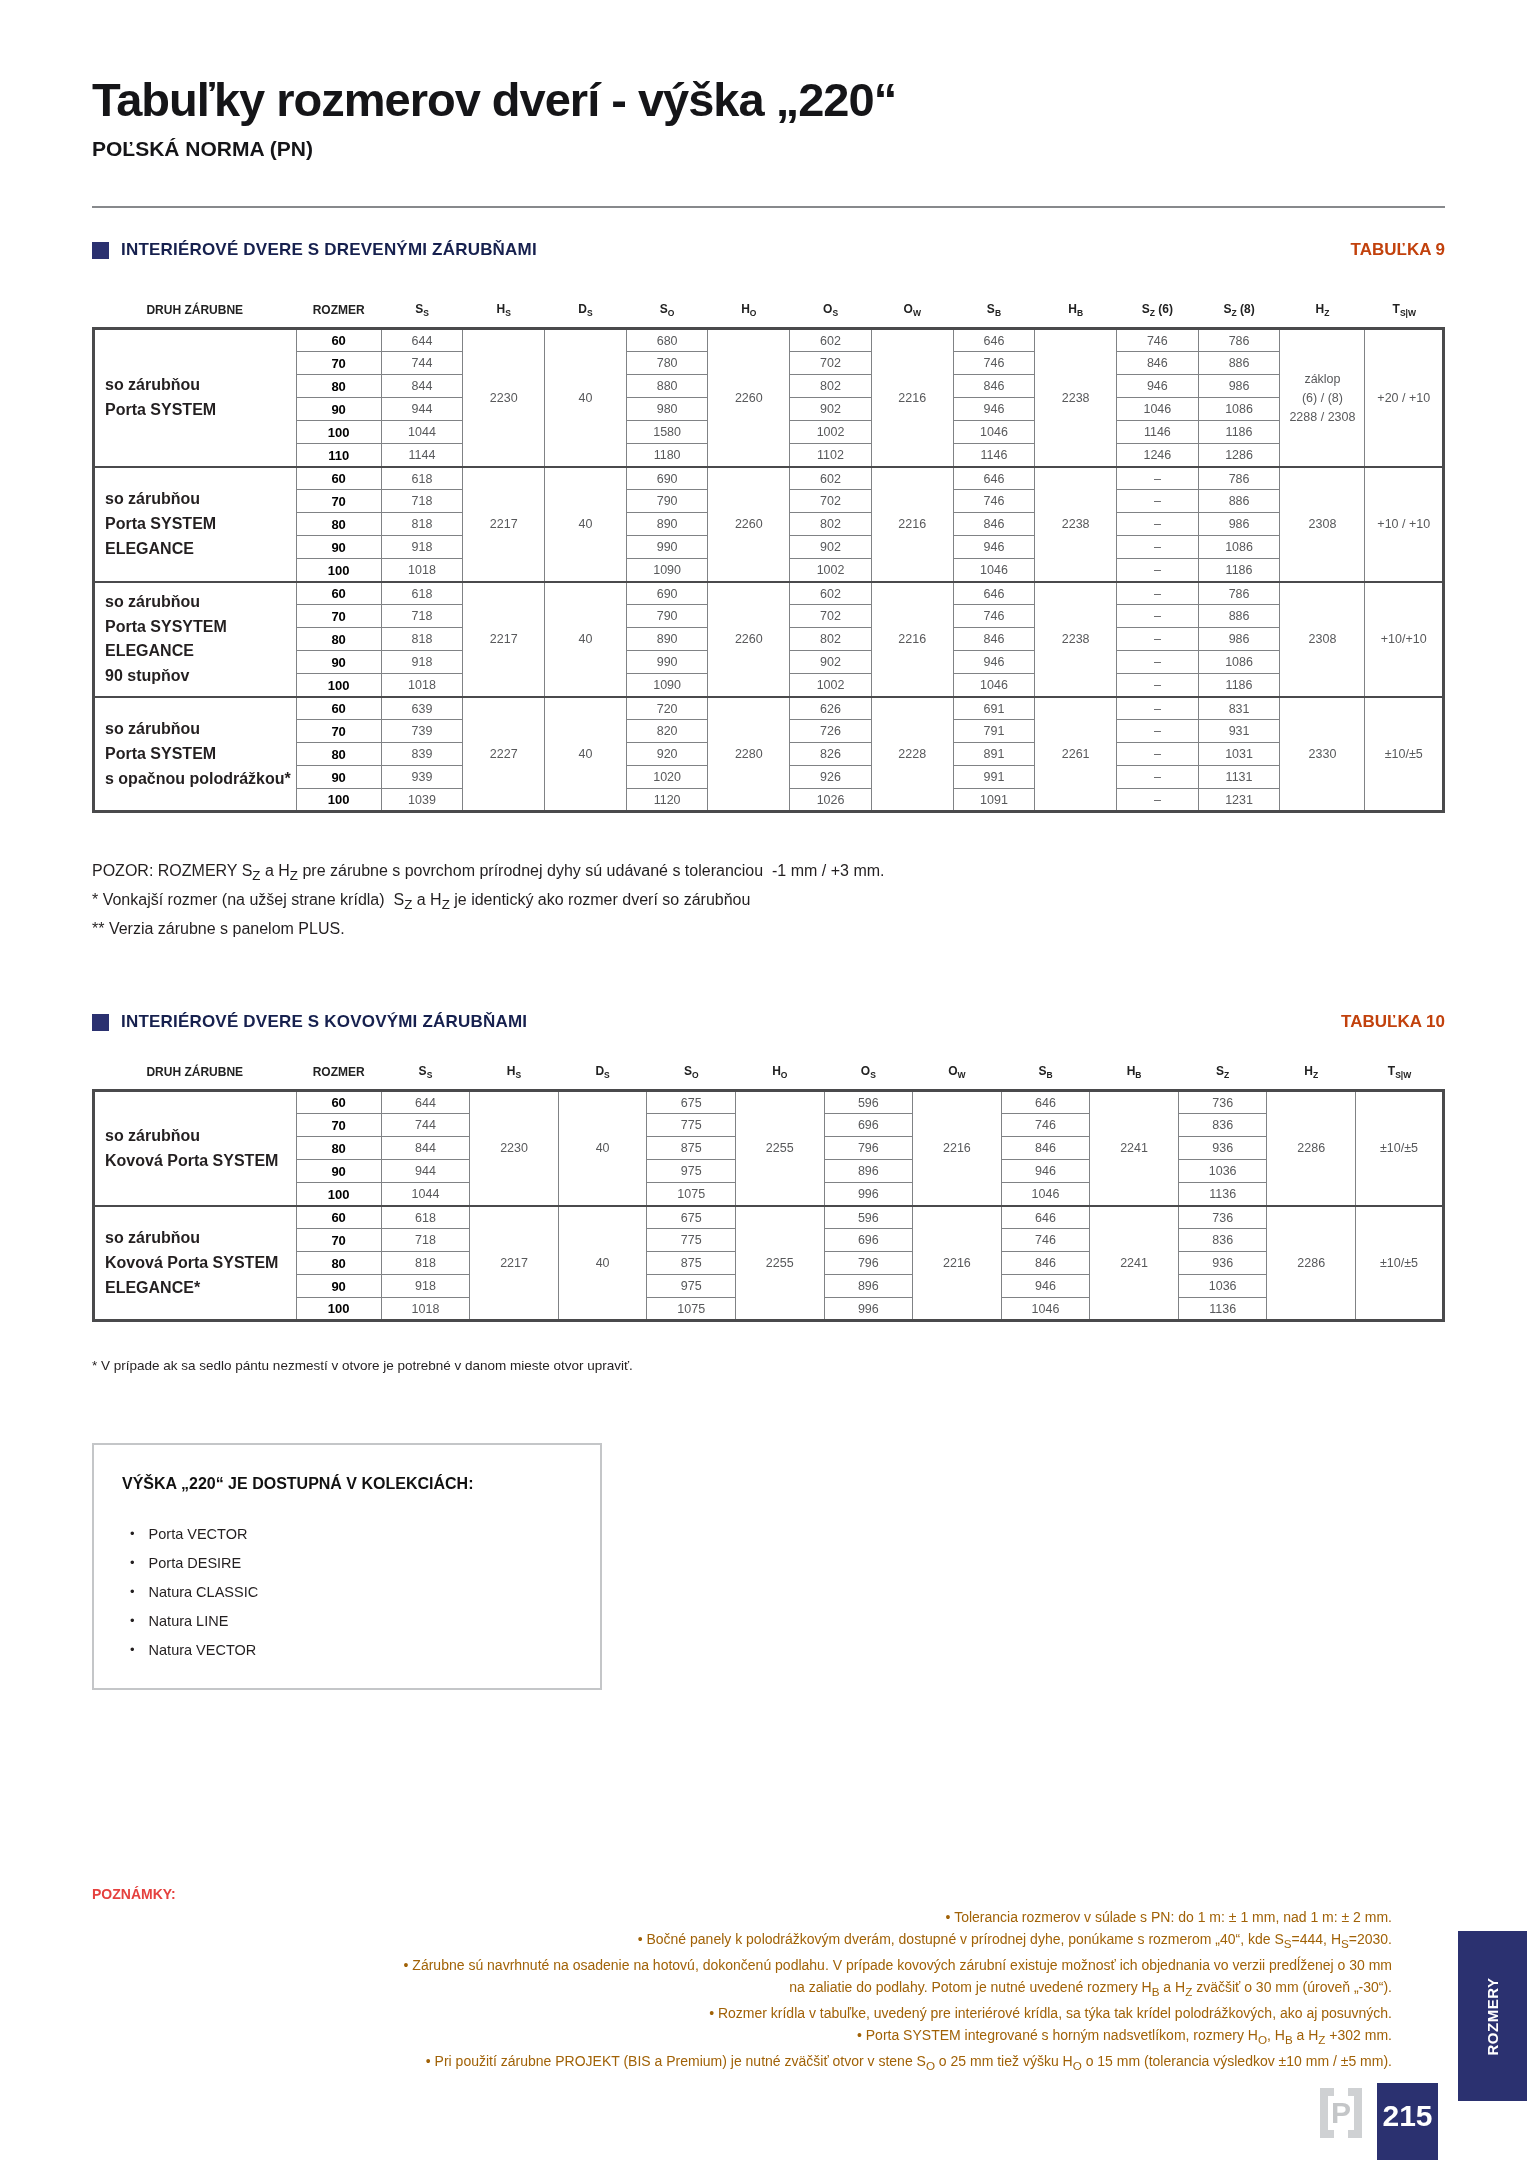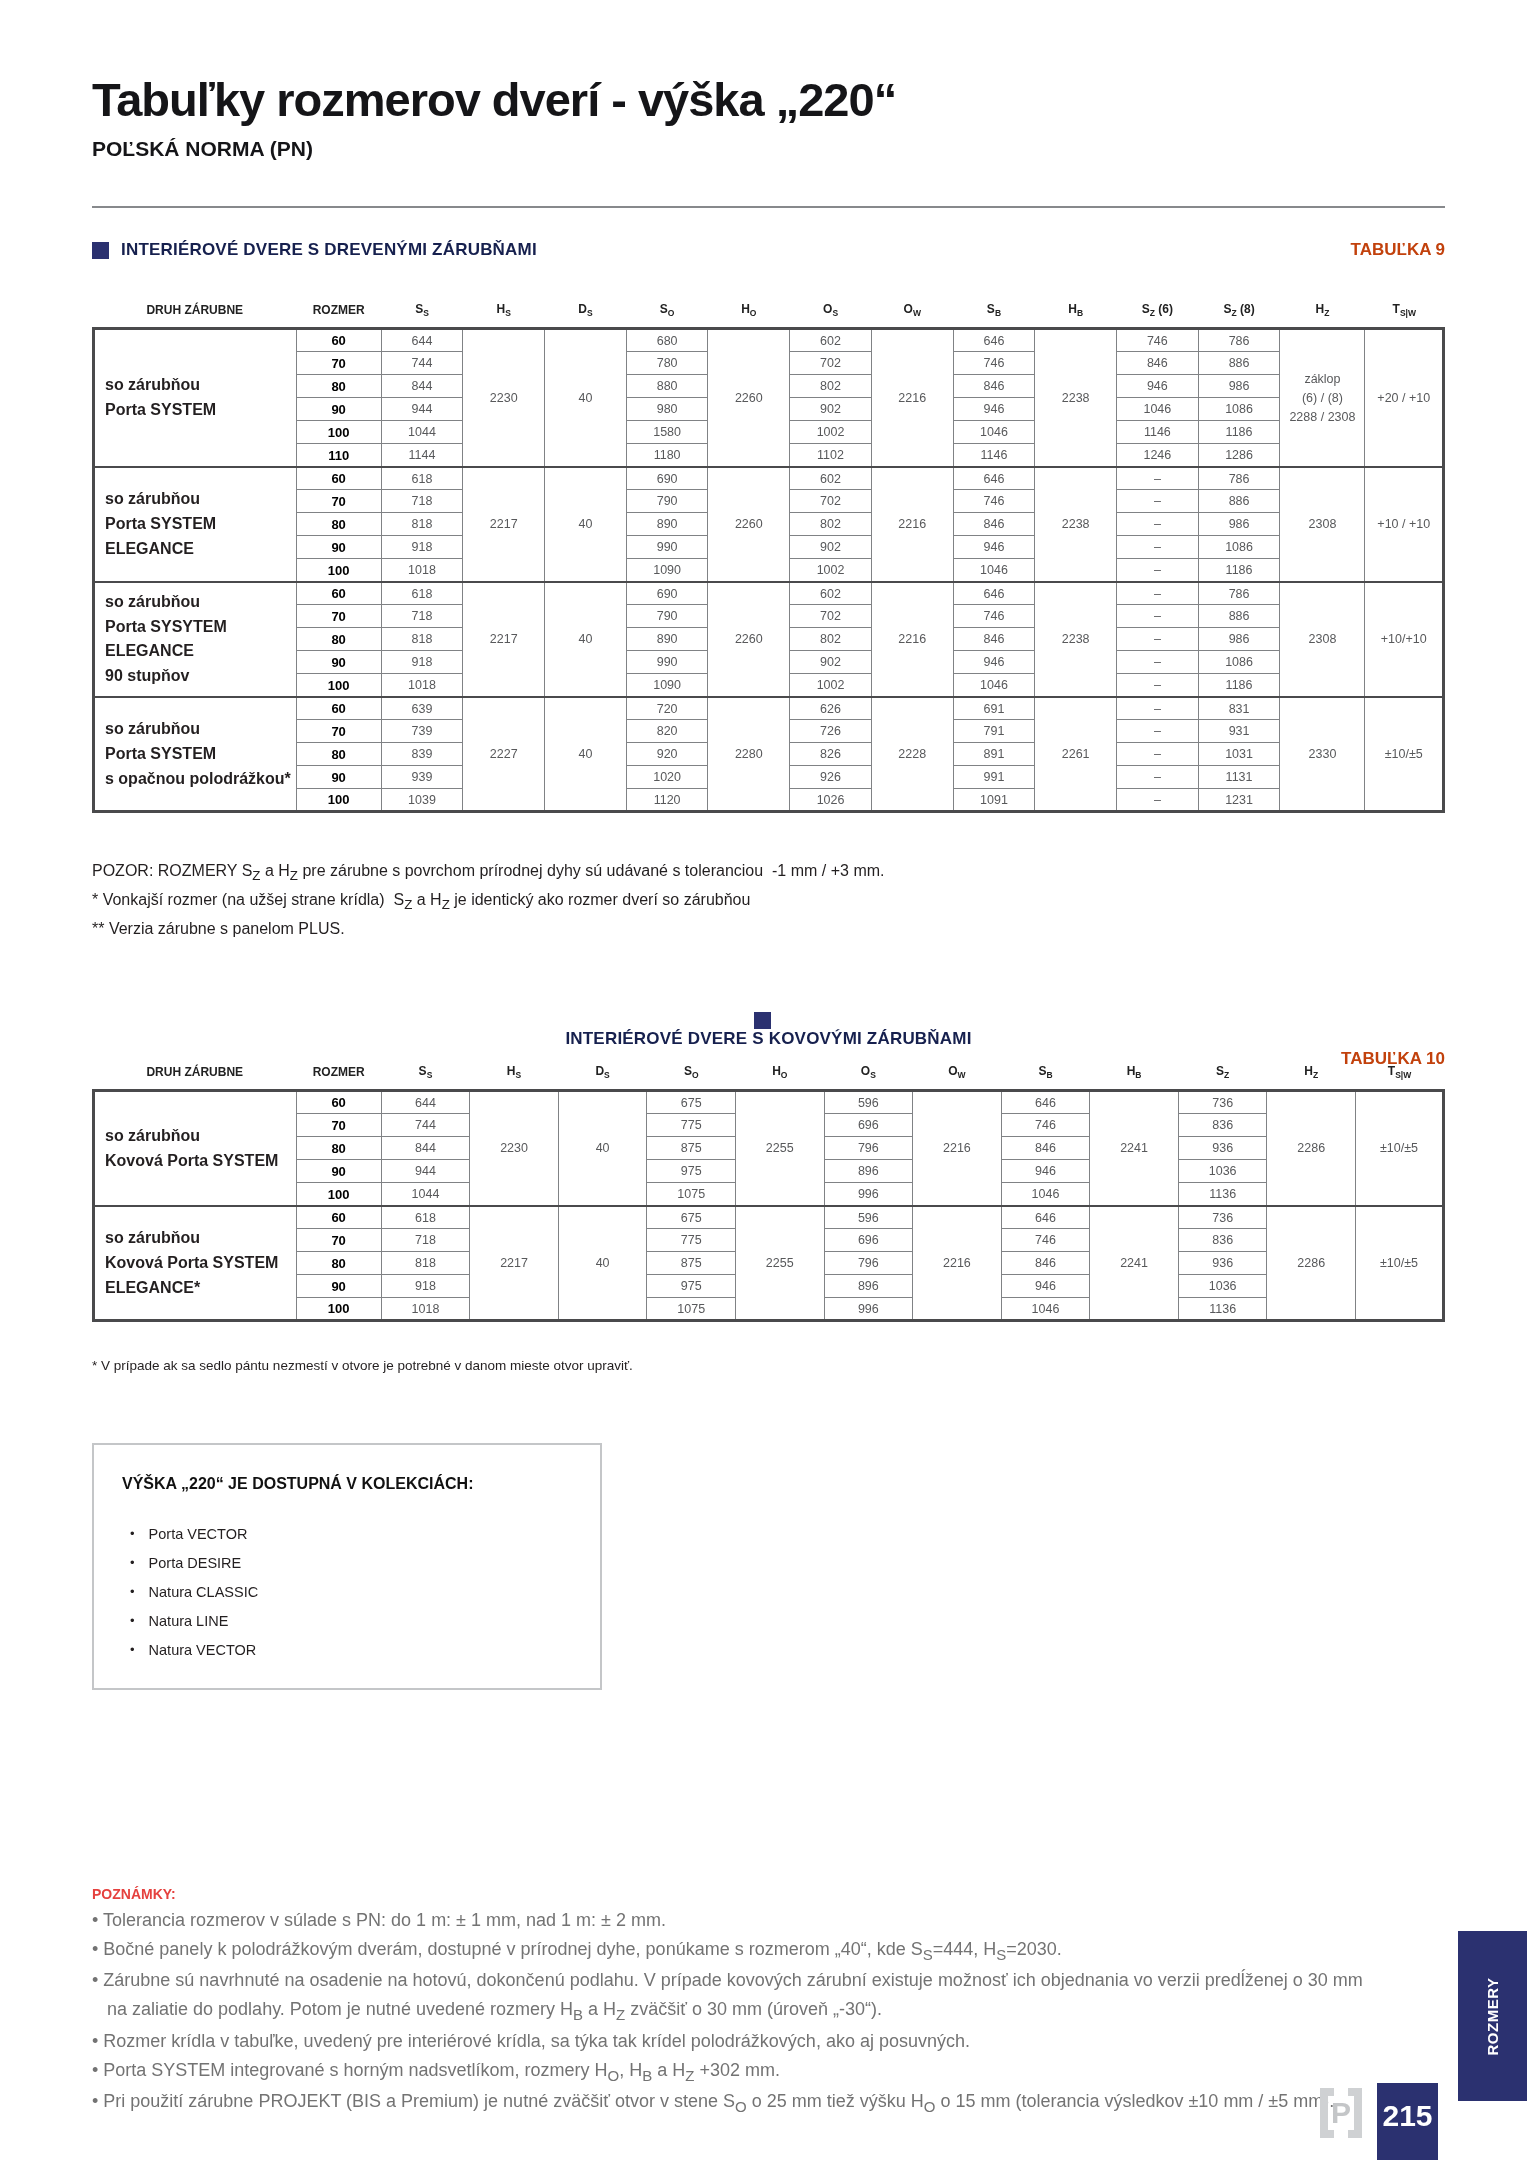--- a/index.html
+++ b/index.html
@@ -16,21 +16,21 @@
   .page{position:relative;width:1527px;height:2160px;background:#fff;overflow:hidden;}
 
   .title-block{position:absolute;left:92px;top:30px;}
   .title{font-size:47px;font-weight:800;letter-spacing:-1px;color:#151518;margin-top:42px;}
   .subtitle{font-size:21px;font-weight:700;margin-top:10px;color:#151518;}
 
   .divider{position:absolute;left:92px;top:206px;width:1353px;height:2px;background:#87898c;}
 
   .section{position:absolute;left:92px;width:1353px;display:flex;align-items:center;}
   .section.s1{top:240px;}
-  .section.s2{top:1012px;flex-direction:column;}
+  .section.s2{top:1012px;}
   .sq{width:17px;height:17px;background:var(--navy);margin-right:12px;flex:0 0 auto;}
   .section-title{font-size:17px;font-weight:700;color:#16204e;letter-spacing:.2px;}
   .table-label{margin-left:auto;font-size:17px;font-weight:700;color:#c2410c;}
 
   .tablewrap{position:absolute;left:92px;width:1353px;}
   .tw9{top:296px;}
   .tw10{top:1058px;}
   table{border-collapse:collapse;width:100%;table-layout:fixed;}
   thead th{font-size:12px;font-weight:700;color:#222;padding:6px 2px 9px 2px;text-align:center;}
   thead th sub{font-size:8.5px;}
@@ -46,21 +46,21 @@
   .note10{position:absolute;left:92px;top:1358px;font-size:13.5px;color:#231f20;}
 
   .collections-box{position:absolute;left:92px;top:1443px;width:510px;height:247px;border:2px solid #c4c6c8;padding:30px 28px;}
   .collections-title{font-size:16px;font-weight:800;color:#111;}
   .collections-list{list-style:none;margin-top:26px;}
   .collections-list li{font-size:14.5px;color:#231f20;padding:6.5px 0 6.5px 0;display:flex;align-items:center;}
   .collections-list li::before{content:"•";font-size:13px;margin:0 14px 0 8px;color:#231f20;}
 
   .poznamky{position:absolute;left:92px;top:1886px;width:1300px;}
   .poznamky-title{font-size:14px;font-weight:700;color:var(--red);margin-bottom:4px;}
-  .poznamky .line{font-size:18px;color:#737373;line-height:1.6;white-space:pre-wrap;}
+  .poznamky .line{font-size:14px;color:#a16207;line-height:1.6;white-space:pre-wrap;text-align:right;}
 
   .side-tab{position:absolute;right:0;top:1931px;width:69px;height:170px;background:var(--navy);display:flex;align-items:center;justify-content:center;}
   .side-tab span{transform:rotate(-90deg);color:#fff;font-size:15px;font-weight:700;letter-spacing:.5px;white-space:nowrap;}
 
   .page-num{position:absolute;left:1377px;top:2083px;width:61px;height:77px;background:var(--navy);color:#fff;font-size:30px;font-weight:700;display:flex;align-items:flex-start;justify-content:center;padding-top:16px;}
 
   .logo-p{position:absolute;left:1318px;top:2086px;width:46px;height:54px;}
 </style>
 </head>
 <body>

